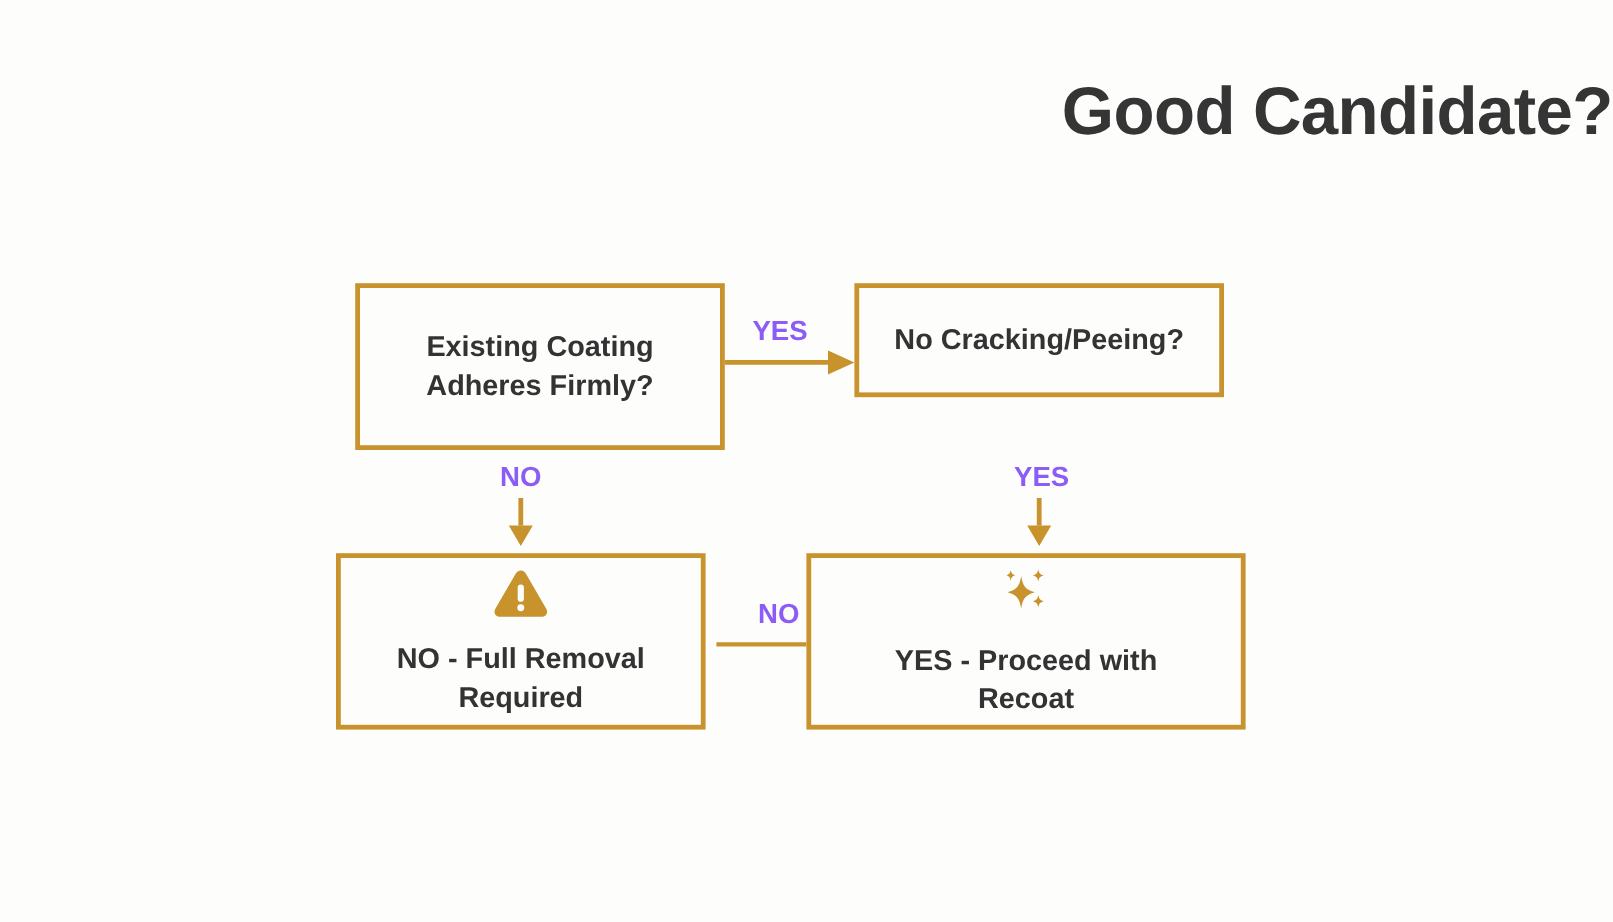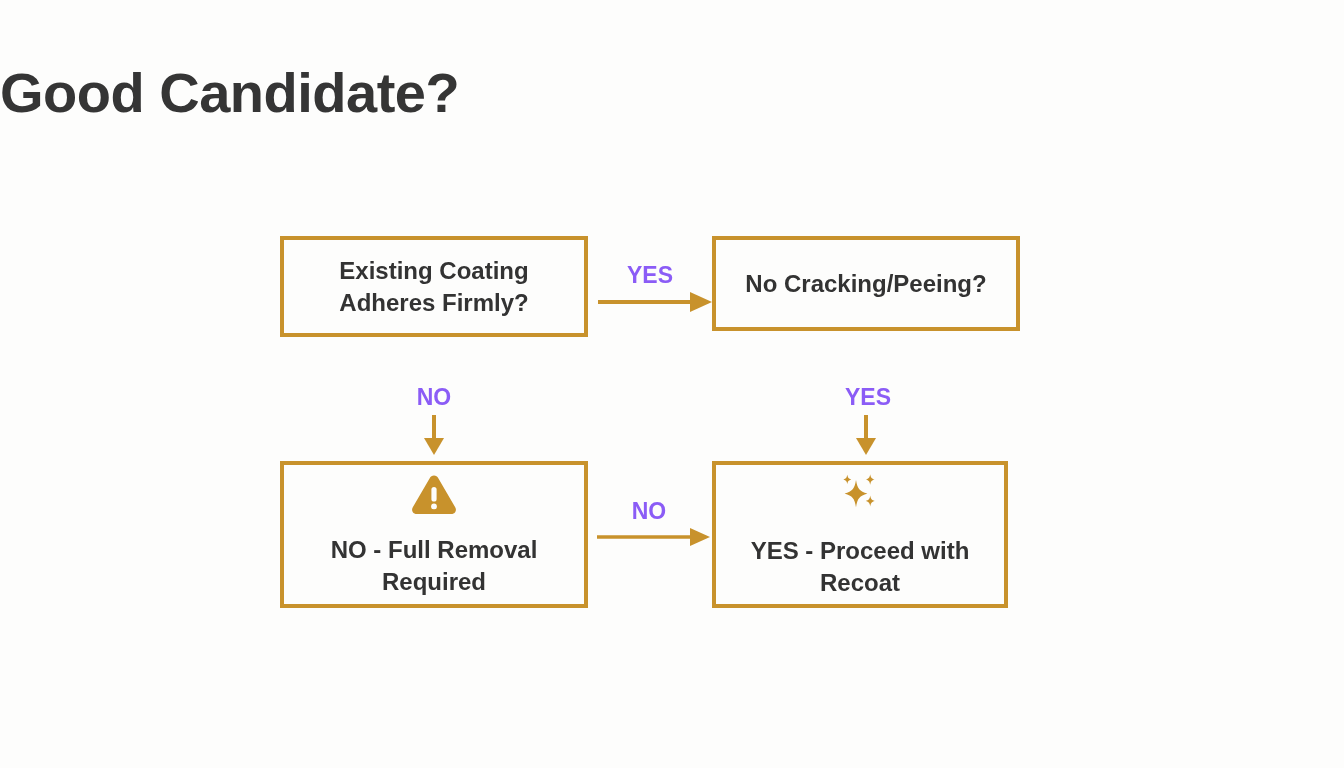--- a/index.html
+++ b/index.html
@@ -20,21 +20,21 @@
     width: 1344px;
     height: 768px;
   }
 
   
   #page-title {
     position: absolute;
     left: 0;
     top: 62px;
     width: 1344px;
-    text-align: left;
+    text-align: right;
     font-size: 56px;
     font-weight: bold;
     color: #353535;
     letter-spacing: -0.5px;
     line-height: 1.1;
   }
 
   
   .node {
     position: absolute;
@@ -54,24 +54,24 @@
     line-height: 1.32;
     padding: 0 14px;
     white-space: pre-line;
   }
   .node-icon {
     display: block;
     margin-bottom: 6px;
     line-height: 0;
   }
 
-  #node-adheres { left: 280px; top: 236px; width: 308px; height: 101px; }
+  #node-adheres { left: 296px; top: 236px; width: 308px; height: 139px; }
   #node-cracking { left: 712px; top: 236px; width: 308px; height: 95px; }
   #node-removal  { left: 280px; top: 461px; width: 308px; height: 147px; }
-  #node-proceed  { left: 712px; top: 461px; width: 296px; height: 147px; }
+  #node-proceed  { left: 672px; top: 461px; width: 366px; height: 147px; }
 
   
   #node-removal .node-label,
   #node-proceed .node-label { margin-top: 12px; }
 
   
   .edge-label {
     position: absolute;
     font-size: 23px;
     font-weight: bold;

